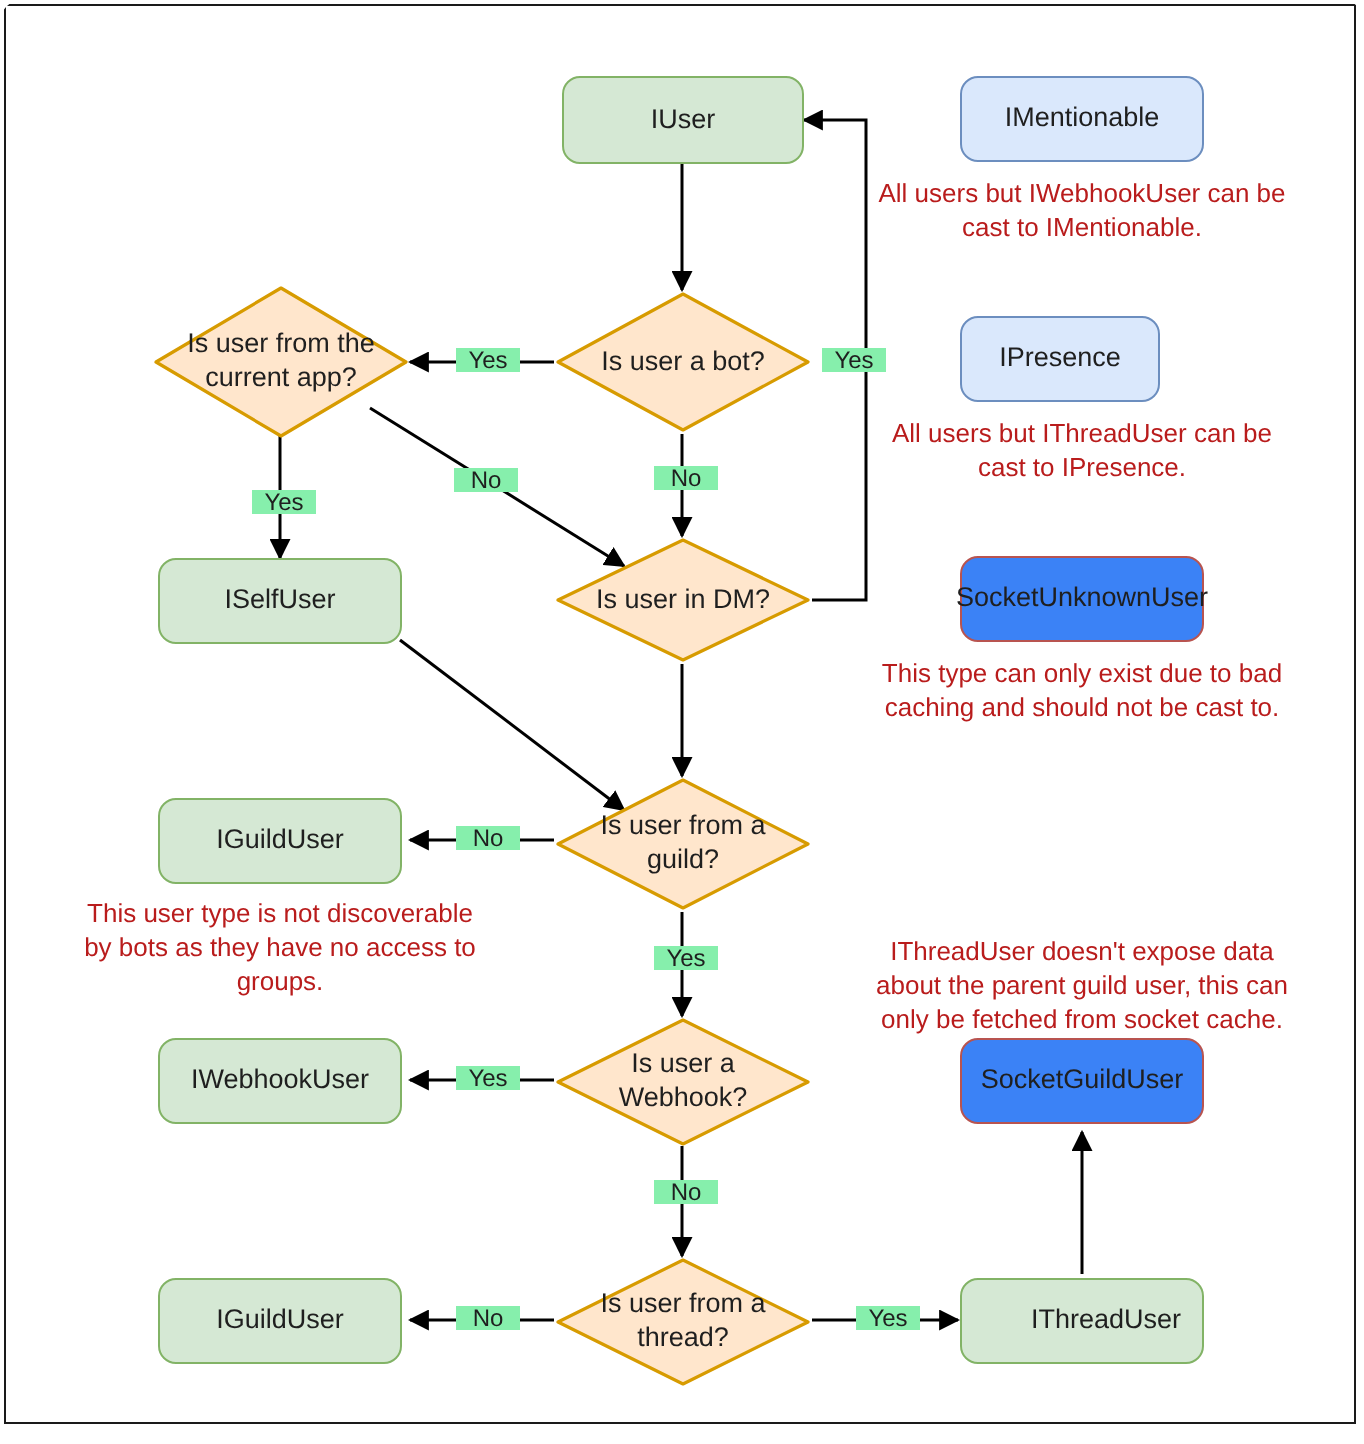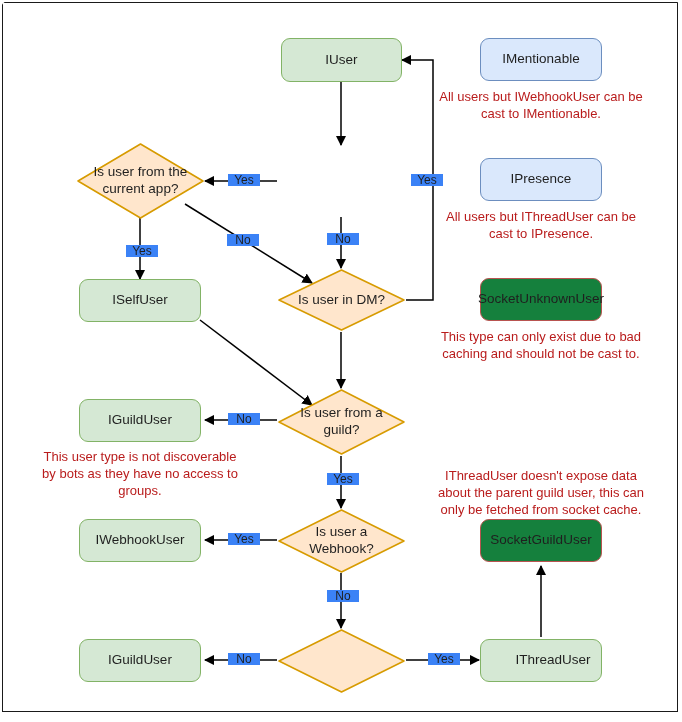--- a/index.html
+++ b/index.html
@@ -31,21 +31,21 @@
     font-size:13.5px;
     color:#1f1f1f;
     line-height:1.25;
   }
   .rect{
     border-radius:9px;
     border:1.3px solid #82b366;
     background:#d5e8d4;
   }
   .rect.blue{border-color:#6c8ebf;background:#dae8fc;}
-  .rect.red{border-color:#b85450;background:#15803d;}
+  .rect.red{border-color:#b85450;background:#3b82f6;}
   .diamond{
     background:transparent;border:none;
   }
   .diamond .dshape{
     position:absolute;left:0;top:0;width:100%;height:100%;
   }
   .diamond .dlabel{
     position:relative;z-index:2;
     padding:0 14px;
     font-size:13.5px;
@@ -55,21 +55,21 @@
     position:absolute;
     text-align:center;
     font-size:13px;
     color:#b91c1c;
     line-height:1.32;
   }
   .edge-label{
     position:absolute;
     font-size:12px;
     color:#1f1f1f;
-    background:#3b82f6;
+    background:#86efac;
     padding:0 2px;
     text-align:center;
     line-height:1;
   }
 </style>
 </head>
 <body>
 
 <div id="canvas">
   <div id="frame"></div>
@@ -111,20 +111,26 @@
       <path d="M 406 660 L 479 660"></path>
 
       <path d="M 541 637 L 541 566"></path>
     </g>
   </svg>
 
   <div class="node rect" style="left:281px;top:38px;width:121px;height:44px;">
     <span>IUser</span>
   </div>
 
+  <div class="node diamond" style="left:277px;top:145px;width:129px;height:72px;">
+    <svg class="dshape" viewBox="0 0 129 72">
+      <polygon points="64.5,2 127,36 64.5,70 2,36" fill="#ffe6cc" stroke="#d79b00" stroke-width="1.6" stroke-linejoin="round"></polygon>
+    </svg>
+    <span class="dlabel">Is user a bot?</span>
+  </div>
 
   <div class="node diamond" style="left:76px;top:142px;width:129px;height:78px;">
     <svg class="dshape" viewBox="0 0 129 78">
       <polygon points="64.5,2 127,39 64.5,76 2,39" fill="#ffe6cc" stroke="#d79b00" stroke-width="1.6" stroke-linejoin="round"></polygon>
     </svg>
     <span class="dlabel">Is user from the current app?</span>
   </div>
 
   <div class="node diamond" style="left:277px;top:268px;width:129px;height:64px;">
     <svg class="dshape" viewBox="0 0 129 64">
@@ -156,38 +162,39 @@
   </div>
 
   <div class="node rect" style="left:79px;top:519px;width:122px;height:43px;">
     <span>IWebhookUser</span>
   </div>
 
   <div class="node diamond" style="left:277px;top:628px;width:129px;height:66px;">
     <svg class="dshape" viewBox="0 0 129 66">
       <polygon points="64.5,2 127,33 64.5,64 2,33" fill="#ffe6cc" stroke="#d79b00" stroke-width="1.6" stroke-linejoin="round"></polygon>
     </svg>
+    <span class="dlabel">Is user from a thread?</span>
   </div>
 
   <div class="node rect" style="left:79px;top:639px;width:122px;height:43px;">
     <span>IGuildUser</span>
   </div>
 
   <div class="node rect" style="left:480px;top:639px;width:122px;height:43px;padding-left:24px;">
     <span>IThreadUser</span>
   </div>
 
   <div class="node rect blue" style="left:480px;top:38px;width:122px;height:43px;">
     <span>IMentionable</span>
   </div>
   <div class="caption" style="left:437px;top:88px;width:208px;">
     <span>All users but IWebhookUser can be cast to IMentionable.</span>
   </div>
 
-  <div class="node rect blue" style="left:480px;top:158px;width:122px;height:43px;">
+  <div class="node rect blue" style="left:480px;top:158px;width:100px;height:43px;">
     <span>IPresence</span>
   </div>
   <div class="caption" style="left:437px;top:208px;width:208px;">
     <span>All users but IThreadUser can be cast to IPresence.</span>
   </div>
 
   <div class="node rect red" style="left:480px;top:278px;width:122px;height:43px;">
     <span>SocketUnknownUser</span>
   </div>
   <div class="caption" style="left:437px;top:328px;width:208px;">

